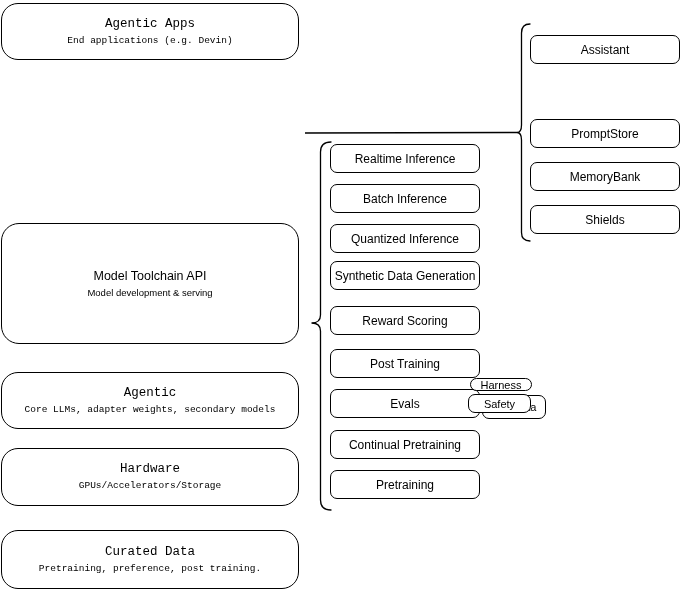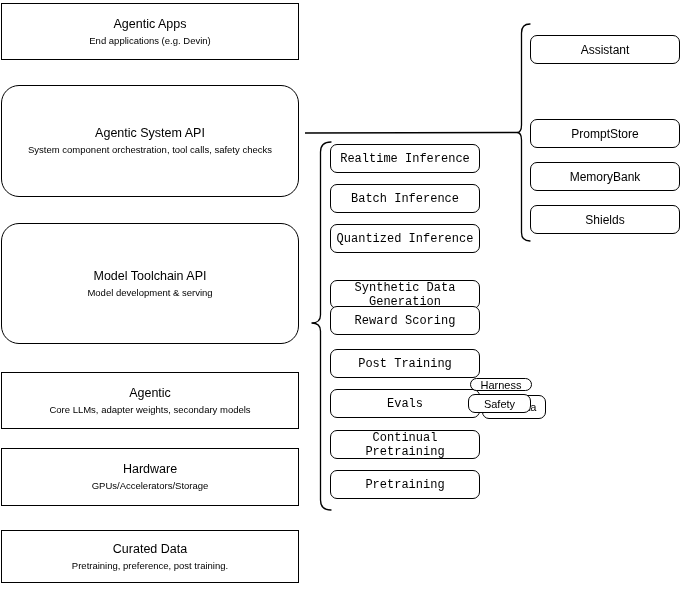--- a/index.html
+++ b/index.html
@@ -6,25 +6,25 @@
   .canvas{
     position:relative;width:682px;height:591px;background:#ffffff;
     font-family:"Liberation Sans",sans-serif;color:#000;overflow:hidden;
   }
   .node{
     position:absolute;box-sizing:border-box;background:#ffffff;
     border:1.2px solid #000;display:flex;flex-direction:column;
     align-items:center;justify-content:center;text-align:center;z-index:1;
   }
   .lbox{left:1px;width:298px;}
-  .r10{border-radius:0;}
+  .r10{border-radius:17px;font-family:Liberation Mono, monospace;}
   .r18{border-radius:18px;}
   .title{font-size:12.5px;line-height:15px;margin-bottom:3px;}
   .sub{font-size:9.5px;line-height:12px;}
-  .mbox{left:330px;width:150px;height:29px;border-radius:7px;font-size:12px;flex-direction:row;font-family:Liberation Mono, monospace;}
+  .mbox{left:330px;width:150px;height:29px;border-radius:7px;font-size:12px;flex-direction:row;}
   .rbox{left:530px;width:150px;height:29px;border-radius:7px;font-size:12px;flex-direction:row;}
   .pill{
     position:absolute;box-sizing:border-box;background:#ffffff;
     border:1.2px solid #000;border-radius:7px;display:flex;align-items:center;
     justify-content:center;font-size:11px;line-height:12px;z-index:3;
   }
   svg.layer{position:absolute;left:0;top:0;z-index:2;pointer-events:none;}
 </style>
 </head>
 <body>
@@ -35,55 +35,51 @@
     <path d="M305,133 L517,132.5" stroke="#000" stroke-width="1.3" fill="none"></path>
     <path d="M530,24 Q521.5,24 521.5,33 L521.5,125 Q521.5,132.5 517,132.5 Q521.5,132.5 521.5,140 L521.5,232.5 Q521.5,241 530,241" stroke="#000" stroke-width="1.3" fill="none" stroke-linecap="round"></path>
     <path d="M331,142 Q320.5,142 320.5,152 L320.5,315 Q320.5,323 311.5,323 Q320.5,323 320.5,331 L320.5,500 Q320.5,510 331,510" stroke="#000" stroke-width="1.3" fill="none" stroke-linecap="round"></path>
   </svg>
 
   <div class="node lbox r10" style="top:3px;height:57px;">
     <div class="title">Agentic Apps</div>
     <div class="sub">End applications (e.g. Devin)</div>
   </div>
 
-  <div class="node lbox r18" style="top:85px;height:112px;">
-    <div class="title">Agentic System API</div>
-    <div class="sub">System component orchestration, tool calls, safety checks</div>
-  </div>
 
   <div class="node lbox r18" style="top:223px;height:121px;">
     <div class="title">Model Toolchain API</div>
     <div class="sub">Model development &amp; serving</div>
   </div>
 
   <div class="node lbox r10" style="top:372px;height:57px;">
     <div class="title">Agentic</div>
     <div class="sub">Core LLMs, adapter weights, secondary models</div>
   </div>
 
   <div class="node lbox r10" style="top:448px;height:58px;">
     <div class="title">Hardware</div>
     <div class="sub">GPUs/Accelerators/Storage</div>
   </div>
 
-  <div class="node lbox r10" style="top:530px;height:53px;">
+  <div class="node lbox r10" style="top:530px;height:59px;">
     <div class="title">Curated Data</div>
     <div class="sub">Pretraining, preference, post training.</div>
   </div>
 
   <div class="node mbox" style="top:144px;">
     <span>Realtime Inference</span>
   </div>
   <div class="node mbox" style="top:184px;">
     <span>Batch Inference</span>
   </div>
   <div class="node mbox" style="top:224px;">
     <span>Quantized Inference</span>
   </div>
-  <div class="node mbox" style="top:280px;align-items:center;">
+  <div class="node mbox" style="top:261px;align-items:center;">
     <span>Synthetic Data Generation</span>
   </div>
   <div class="node mbox" style="top:306px;">
     <span>Reward Scoring</span>
   </div>
   <div class="node mbox" style="top:349px;">
     <span>Post Training</span>
   </div>
   <div class="node mbox" style="top:389px;text-align:right;">
     <span>Evals</span>

